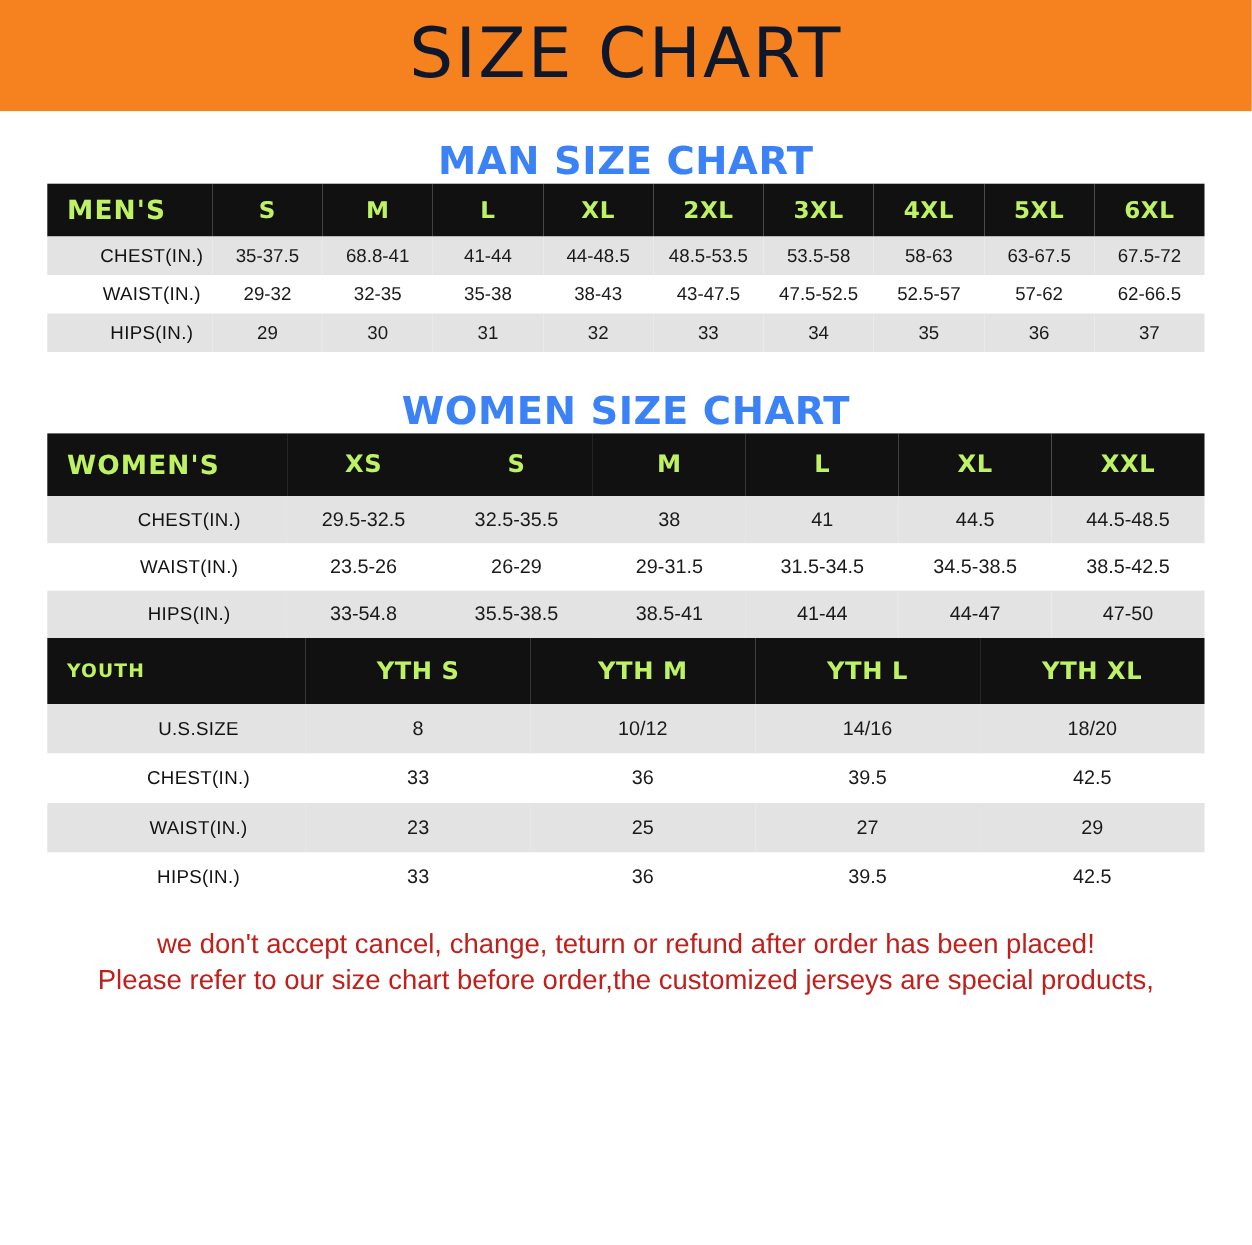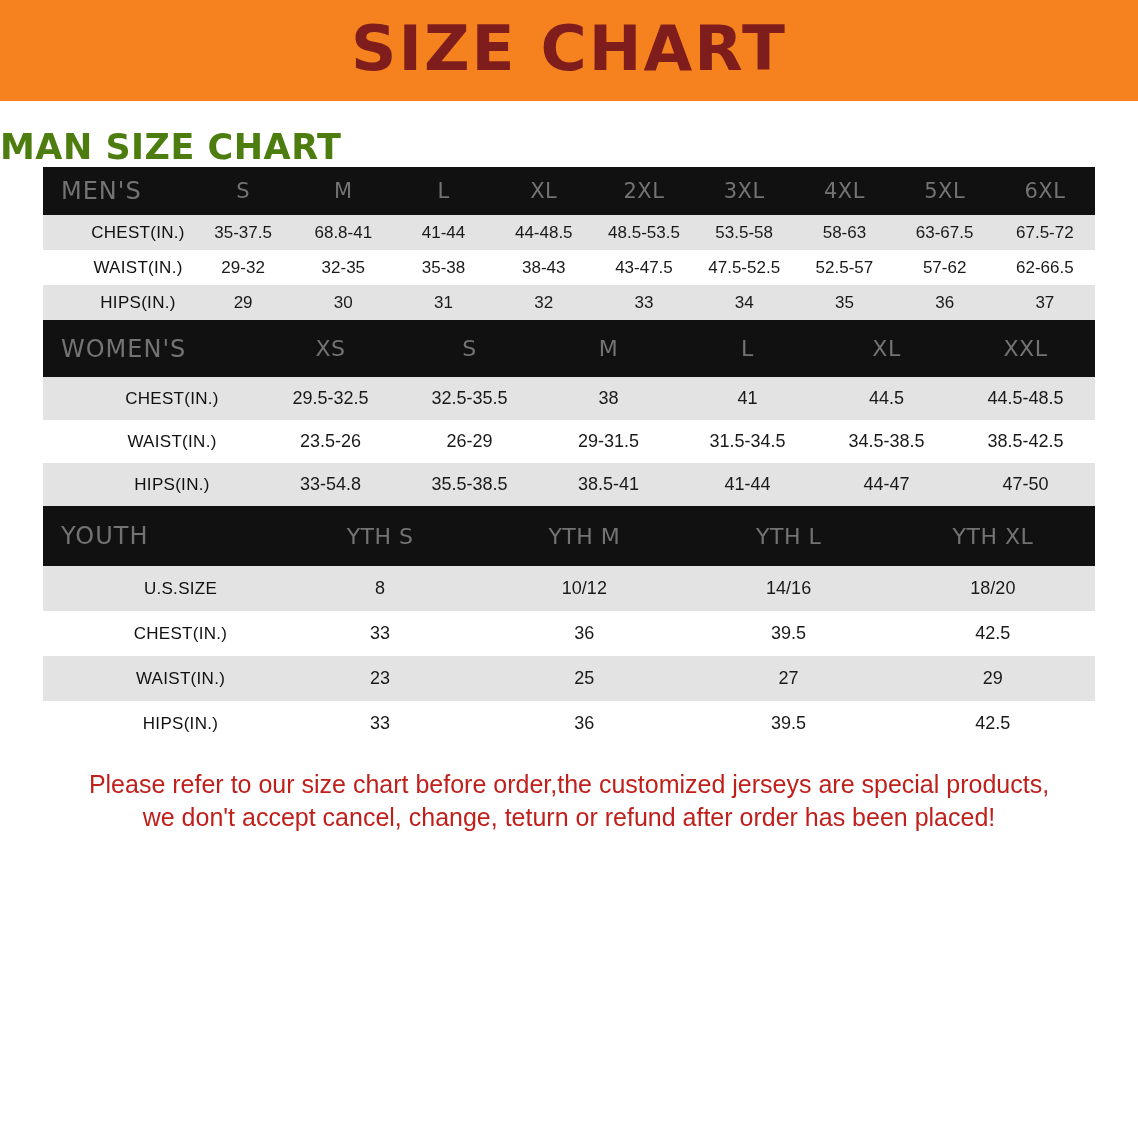--- a/index.html
+++ b/index.html
@@ -24,35 +24,35 @@
   
   .banner {
     background: #f5821f;
     height: 101px;
     display: flex;
     align-items: center;
     justify-content: center;
   }
   .banner-title {
     font-family: "DejaVu Sans", sans-serif;
-    font-weight: bold;
+    font-weight: normal;
     font-size: 63px;
     letter-spacing: 2px;
-    color: #7f1d1d;
+    color: #0f172a;
     line-height: 1;
     margin-top: -4px;
   }
 
   
   .section-heading {
-    text-align: left;
+    text-align: center;
     font-family: "DejaVu Sans", sans-serif;
     font-weight: bold;
     font-size: 35px;
-    color: #4d7c0f;
+    color: #3b82f6;
     letter-spacing: 0.5px;
   }
   .heading-man    { margin-top: 26px; }
   .heading-women  { margin-top: 34px; }
   .heading-youth  { margin-top: 40px; }
 
   
   .table-wrap {
     margin: 0 auto;
     width: 1052px;
@@ -70,23 +70,23 @@
     color: #1a1a1a;
     padding: 0;
     white-space: nowrap;
   }
 
   
   .size-table thead tr {
     background: #111111;
   }
   .size-table thead th {
-    color: #737373;
+    color: #bef264;
     font-size: 21px;
-    font-weight: normal;
+    font-weight: bold;
     height: 48px;
     font-family: "DejaVu Sans", sans-serif;
     letter-spacing: 0.5px;
   }
   .size-table thead th.rowlabel {
     text-align: left;
     padding-left: 18px;
     font-size: 24px;
     letter-spacing: 1px;
   }
@@ -109,21 +109,21 @@
   .men-table col.c-label  { width: 150px; }
   .women-table col.c-label{ width: 218px; }
   .youth-table col.c-label{ width: 235px; }
 
   .women-table thead th { font-size: 22px; }
   .women-table tbody td { height: 43px; font-size: 18px; }
   .women-table thead th { height: 57px; }
   .women-table thead th.rowlabel { font-size: 24px; }
 
   .youth-table thead th { font-size: 22px; height: 60px; }
-  .youth-table thead th.rowlabel { font-size: 24px; }
+  .youth-table thead th.rowlabel { font-size: 17px; }
   .youth-table tbody td { height: 45px; font-size: 18px; }
 
   
   .footer-note {
     margin: 22px auto 0 auto;
     width: 1010px;
     text-align: center;
     color: #c0201c;
     font-family: "Liberation Sans", sans-serif;
     font-size: 25px;
@@ -203,20 +203,21 @@
           <td>33</td>
           <td>34</td>
           <td>35</td>
           <td>36</td>
           <td>37</td>
         </tr>
       </tbody>
     </table>
   </div>
 
+  <div class="section-heading heading-women">WOMEN SIZE CHART</div>
   <div class="table-wrap">
     <table class="size-table women-table">
       <colgroup>
         <col class="c-label">
           <col>
           <col>
           <col>
           <col>
           <col>
           <col>
@@ -309,17 +310,17 @@
           <td>33</td>
           <td>36</td>
           <td>39.5</td>
           <td>42.5</td>
         </tr>
       </tbody>
     </table>
   </div>
 
   <div class="footer-note">
+    <span>we don't accept cancel, change, teturn or refund after order has been placed!</span>
     <span>Please refer to our size chart before order,the customized jerseys are special products,</span>
-    <span>we don't accept cancel, change, teturn or refund after order has been placed!</span>
   </div>
 
 </div>
 
 </body></html>

